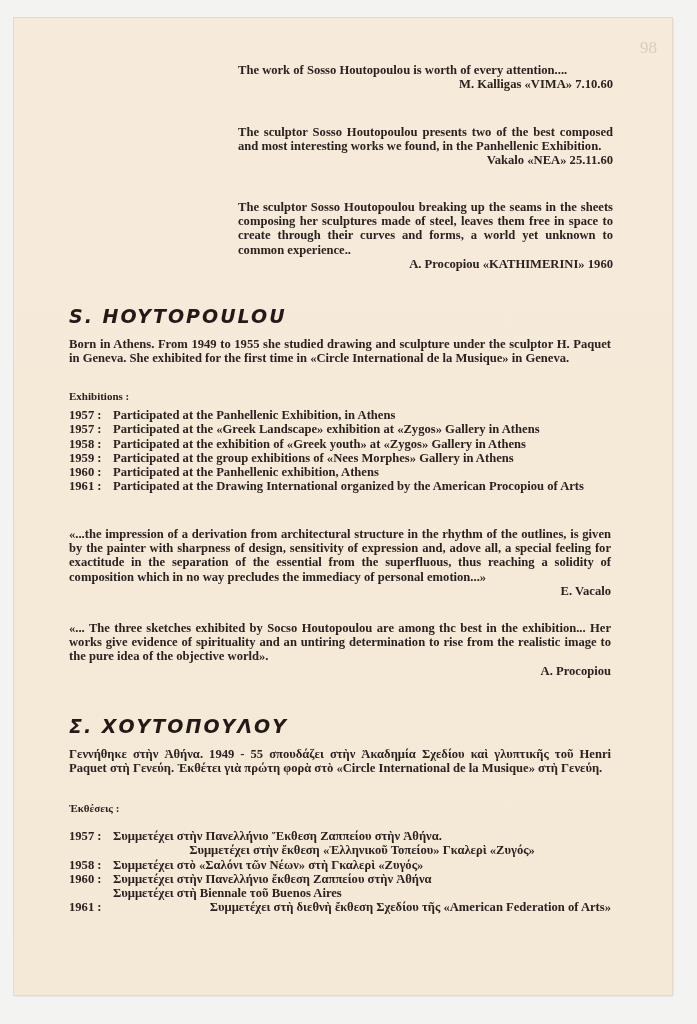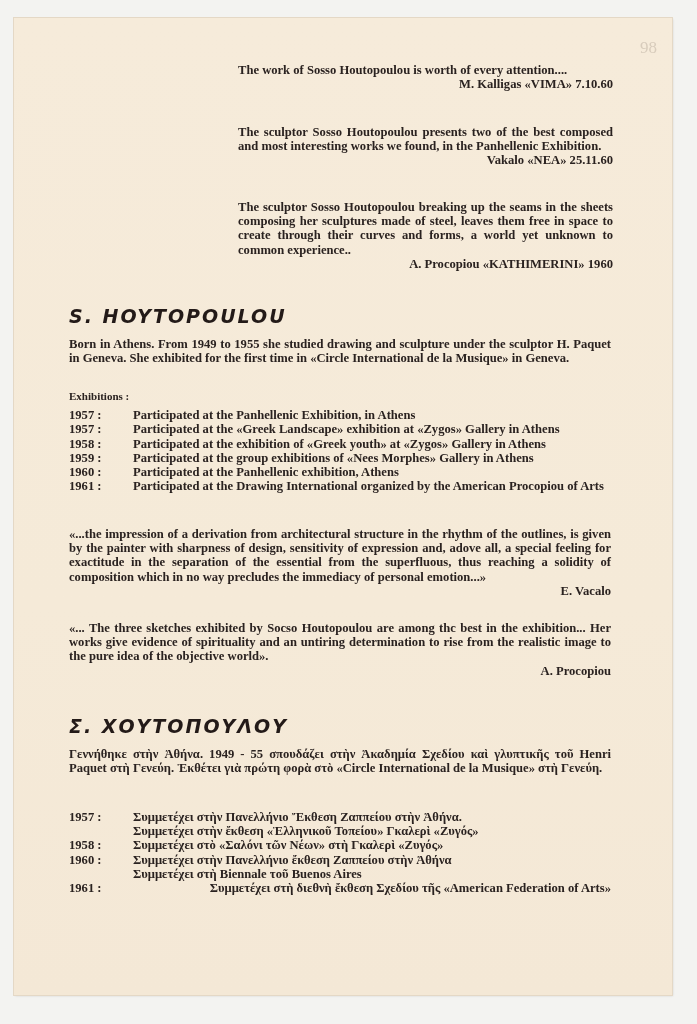--- a/index.html
+++ b/index.html
@@ -28,21 +28,21 @@
     .full { left: 69px; width: 542px; text-align: justify; }
     .headline {
       position: absolute; left: 69px;
       font-family: "DejaVu Sans", sans-serif;
       font-weight: bold; font-style: italic;
       font-size: 19px; letter-spacing: 2px; color: #231a18;
     }
     .sub { font-family: "Liberation Serif", serif; font-weight: bold; font-size: 11px; margin-bottom: 5px; }
     .row { display: flex; }
     .yr { width: 44px; flex: none; }
-    .txt { flex: 1; text-align: justify; margin-left: 20px; }
+    .txt { flex: 1; text-align: justify; }
     .gap { height: 9px; }
     p { margin: 0; }
   </style>
 </head>
 <body>
 
 <div class="paper"></div>
 <div class="pagenum">98</div>
 
 <div class="block review" style="top:63px;">
@@ -95,28 +95,29 @@
 </div>
 <div class="block full" style="top:621px;">
   <p>«... The three sketches exhibited by Socso Houtopoulou are among thc best in the exhibition... Her works give evidence of spirituality and an untiring determination to rise from the realistic image to the pure idea of the objective world».</p>
   <p class="attr">A. Procopiou</p>
 </div>
 
 <div class="headline" style="top:715px;">Σ. ΧΟΥΤΟΠΟΥΛΟΥ</div>
 <div class="block full" style="top:747px;">Γεννήθηκε στὴν Ἀθήνα. 1949 - 55 σπουδάζει στὴν Ἀκαδημία Σχεδίου καὶ γλυπτικῆς τοῦ Henri Paquet στὴ Γενεύη. Ἐκθέτει γιὰ πρώτη φορὰ στὸ «Circle International de la Musique» στὴ Γενεύη.</div>
 
 <div class="block full" style="top:801px;">
+  <div class="sub">Ἐκθέσεις :</div>
   <div class="gap"></div>
   <div class="row">
       <span class="yr">1957 :</span>
       <span class="txt" style="text-align:left">Συμμετέχει στὴν Πανελλήνιο Ἔκθεση Ζαππείου στὴν Ἀθήνα.</span>
     </div>
   <div class="row">
       <span class="yr"></span>
-      <span class="txt" style="text-align:left">Συμμετέχει στὴν ἔκθεση «Ἑλληνικοῦ Τοπείου» Γκαλερὶ «Ζυγός»</span>
+      <span class="txt" style="text-align:center">Συμμετέχει στὴν ἔκθεση «Ἑλληνικοῦ Τοπείου» Γκαλερὶ «Ζυγός»</span>
     </div>
   <div class="row">
       <span class="yr">1958 :</span>
       <span class="txt" style="text-align:left">Συμμετέχει στὸ «Σαλόνι τῶν Νέων» στὴ Γκαλερὶ «Ζυγός»</span>
     </div>
   <div class="row">
       <span class="yr">1960 :</span>
       <span class="txt" style="text-align:left">Συμμετέχει στὴν Πανελλήνιο ἔκθεση Ζαππείου στὴν Ἀθήνα</span>
     </div>
   <div class="row">

